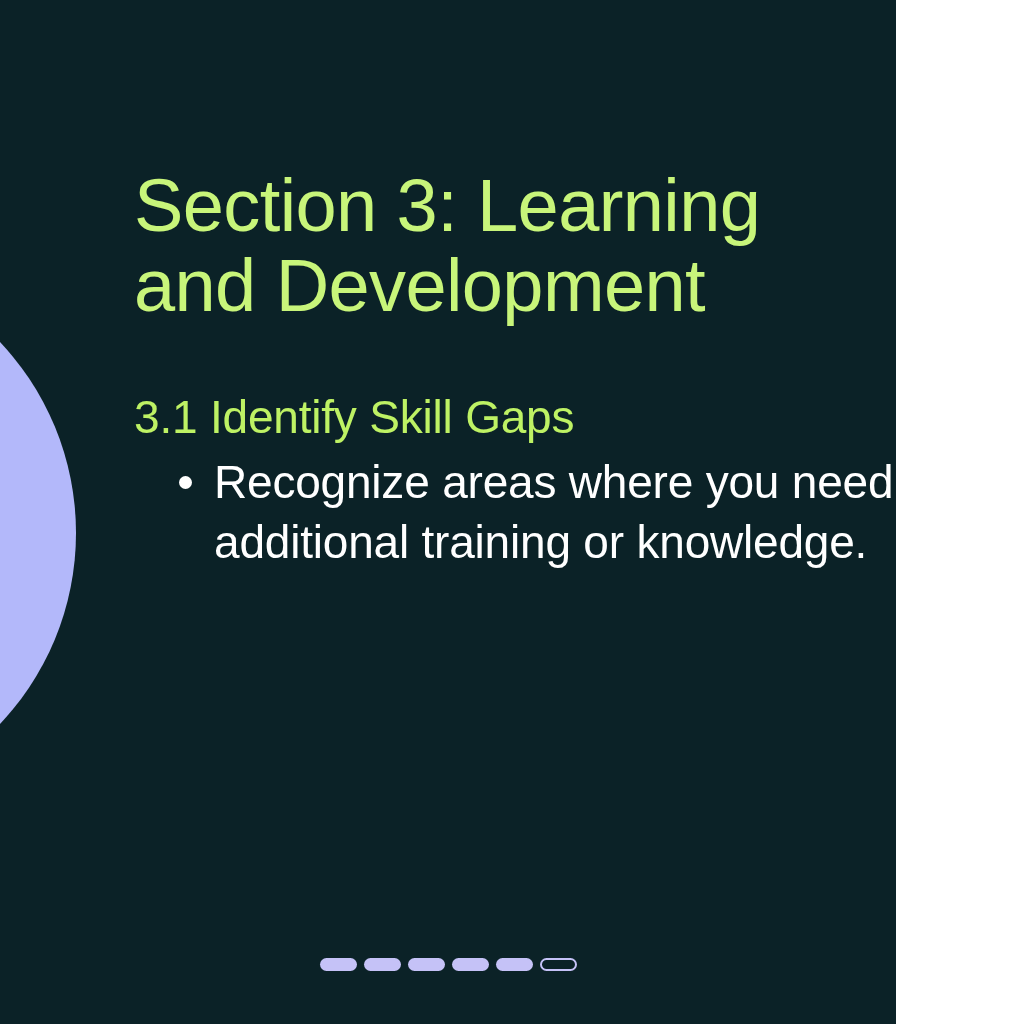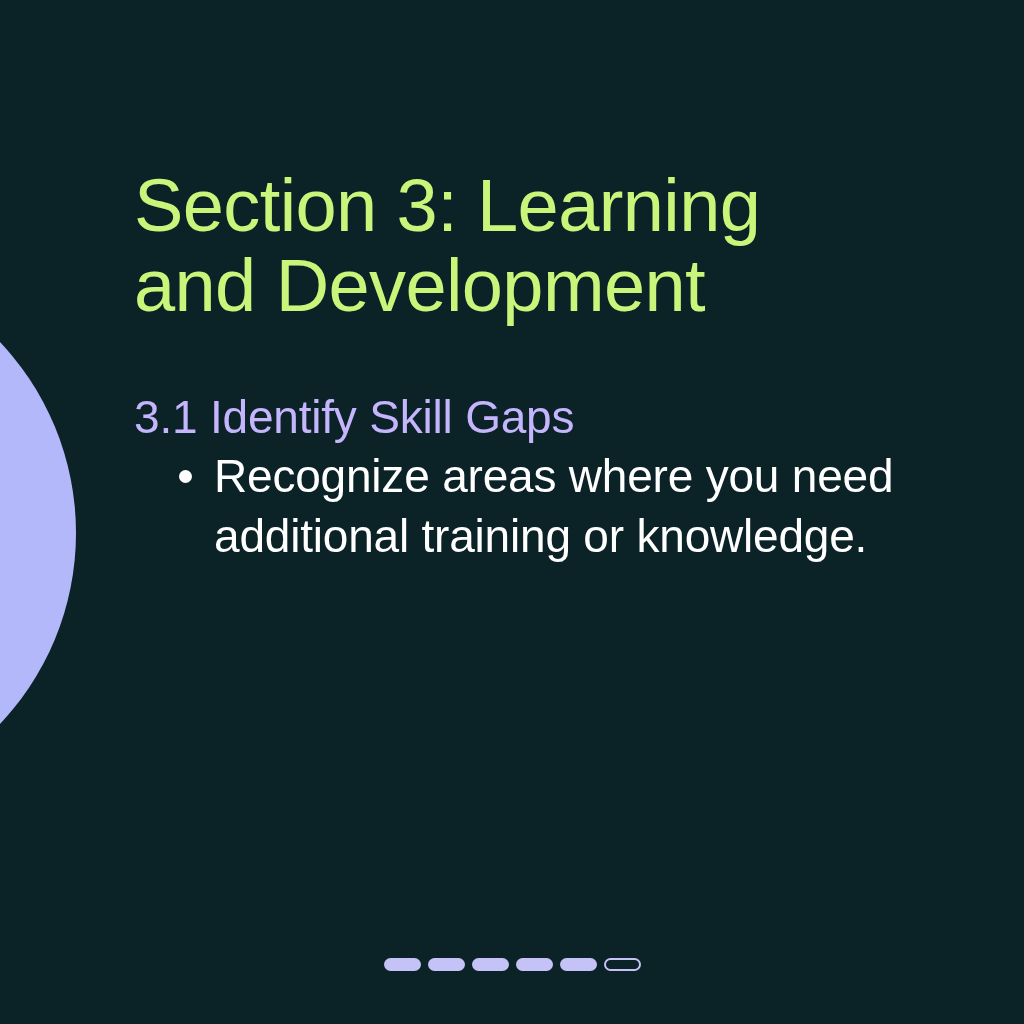--- a/index.html
+++ b/index.html
@@ -8,21 +8,21 @@
   }
   body {
     width: 1024px;
     height: 1024px;
     overflow: hidden;
     font-family: "Liberation Sans", sans-serif;
   }
 
   #slide {
     position: relative;
-    width: 1024px;
+    width: 896px;
     height: 1024px;
     background: #0B2227;
     overflow: hidden;
   }
 
   
   #deco-circle {
     position: absolute;
     left: -480px;
     top: 255px;
@@ -48,31 +48,31 @@
     letter-spacing: -0.6px;
     margin: 0;
     max-width: 730px;
   }
 
   #body-block {
     margin-top: 62px;
   }
 
   #subheading {
-    color: #c4b5fd;
+    color: #bef264;
     font-size: 46px;
     line-height: 58px;
     font-weight: 400;
     letter-spacing: -0.2px;
     margin: 0;
   }
 
   #bullet-list {
     list-style: none;
-    margin: 0 0 0 0;
+    margin: 6px 0 0 0;
     padding: 0;
   }
 
   .bullet-item {
     position: relative;
     color: #FFFFFF;
     font-size: 46px;
     line-height: 60px;
     font-weight: 400;
     letter-spacing: -0.2px;

